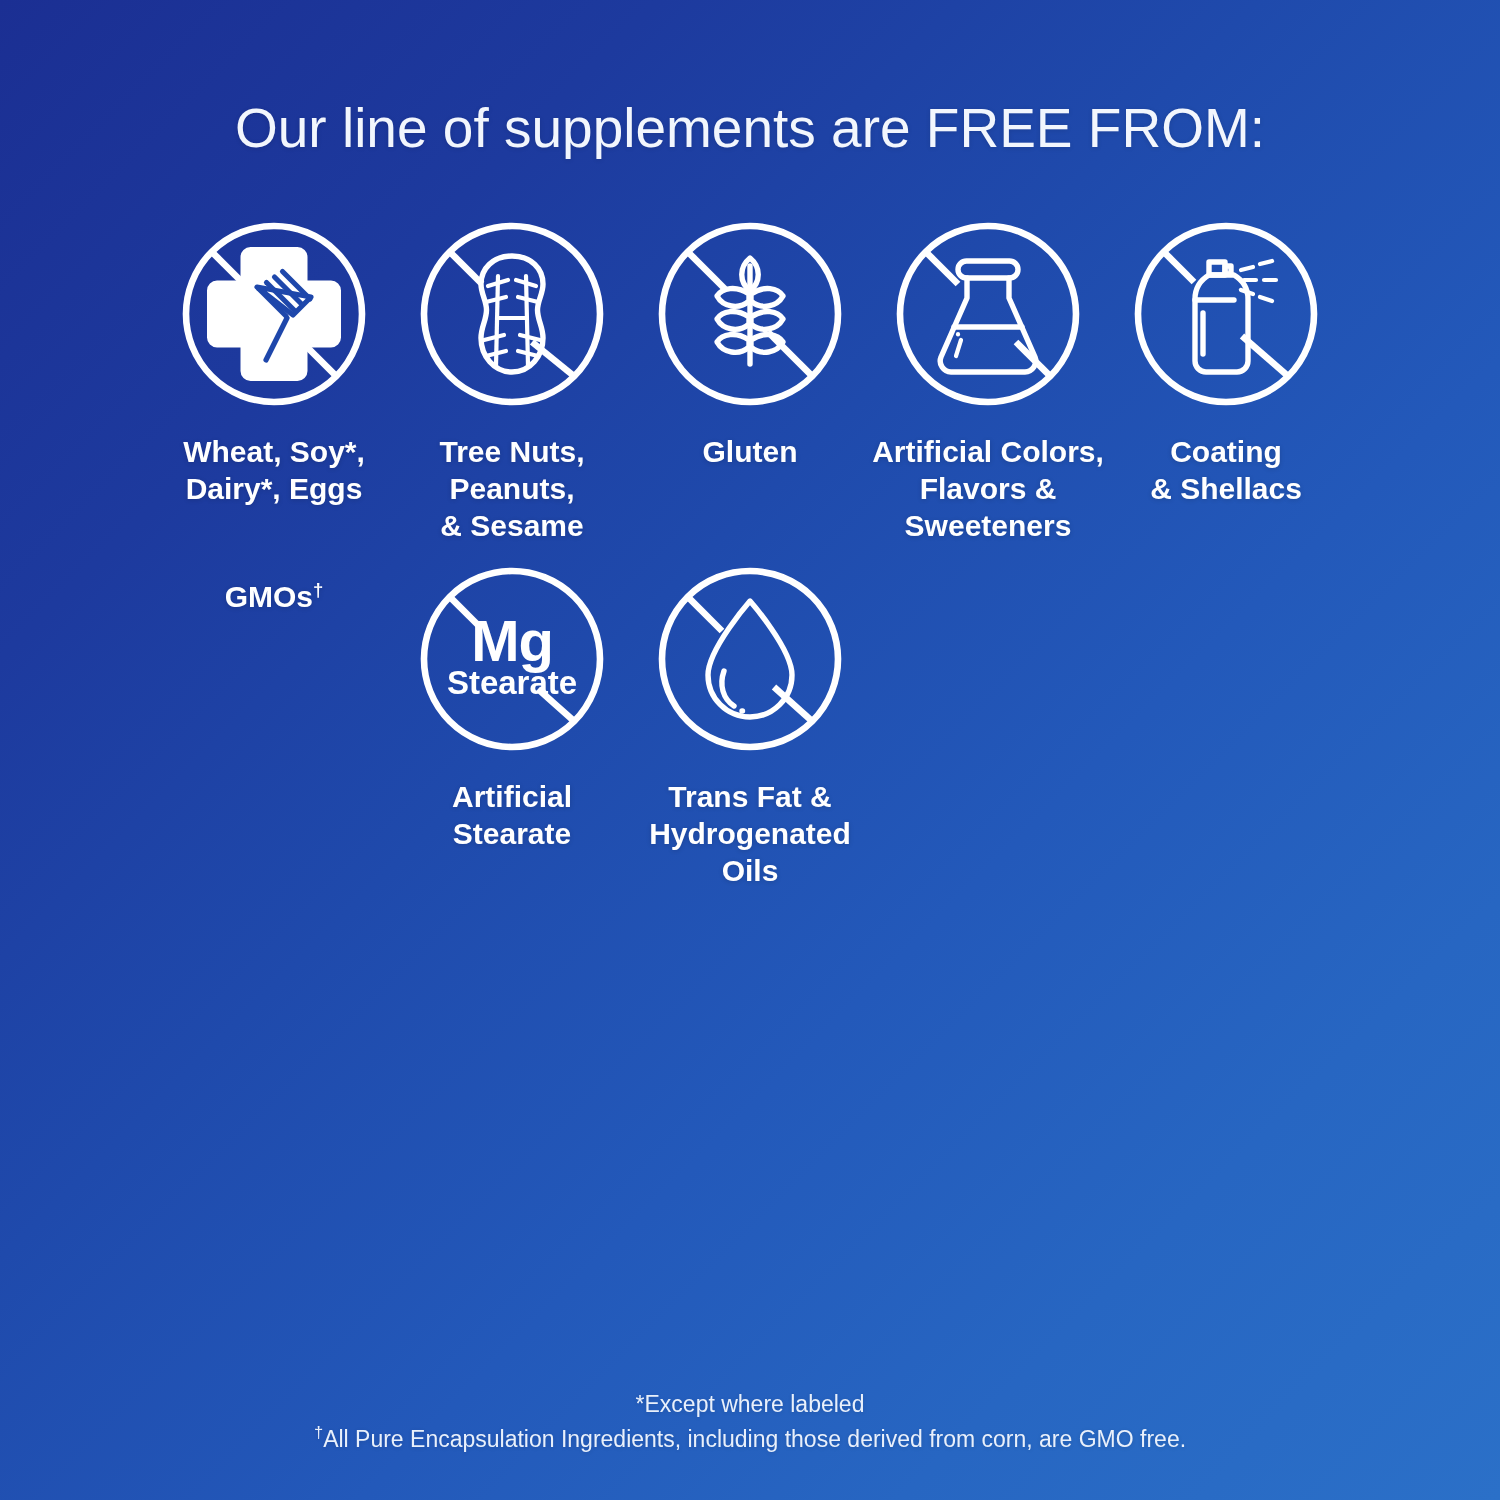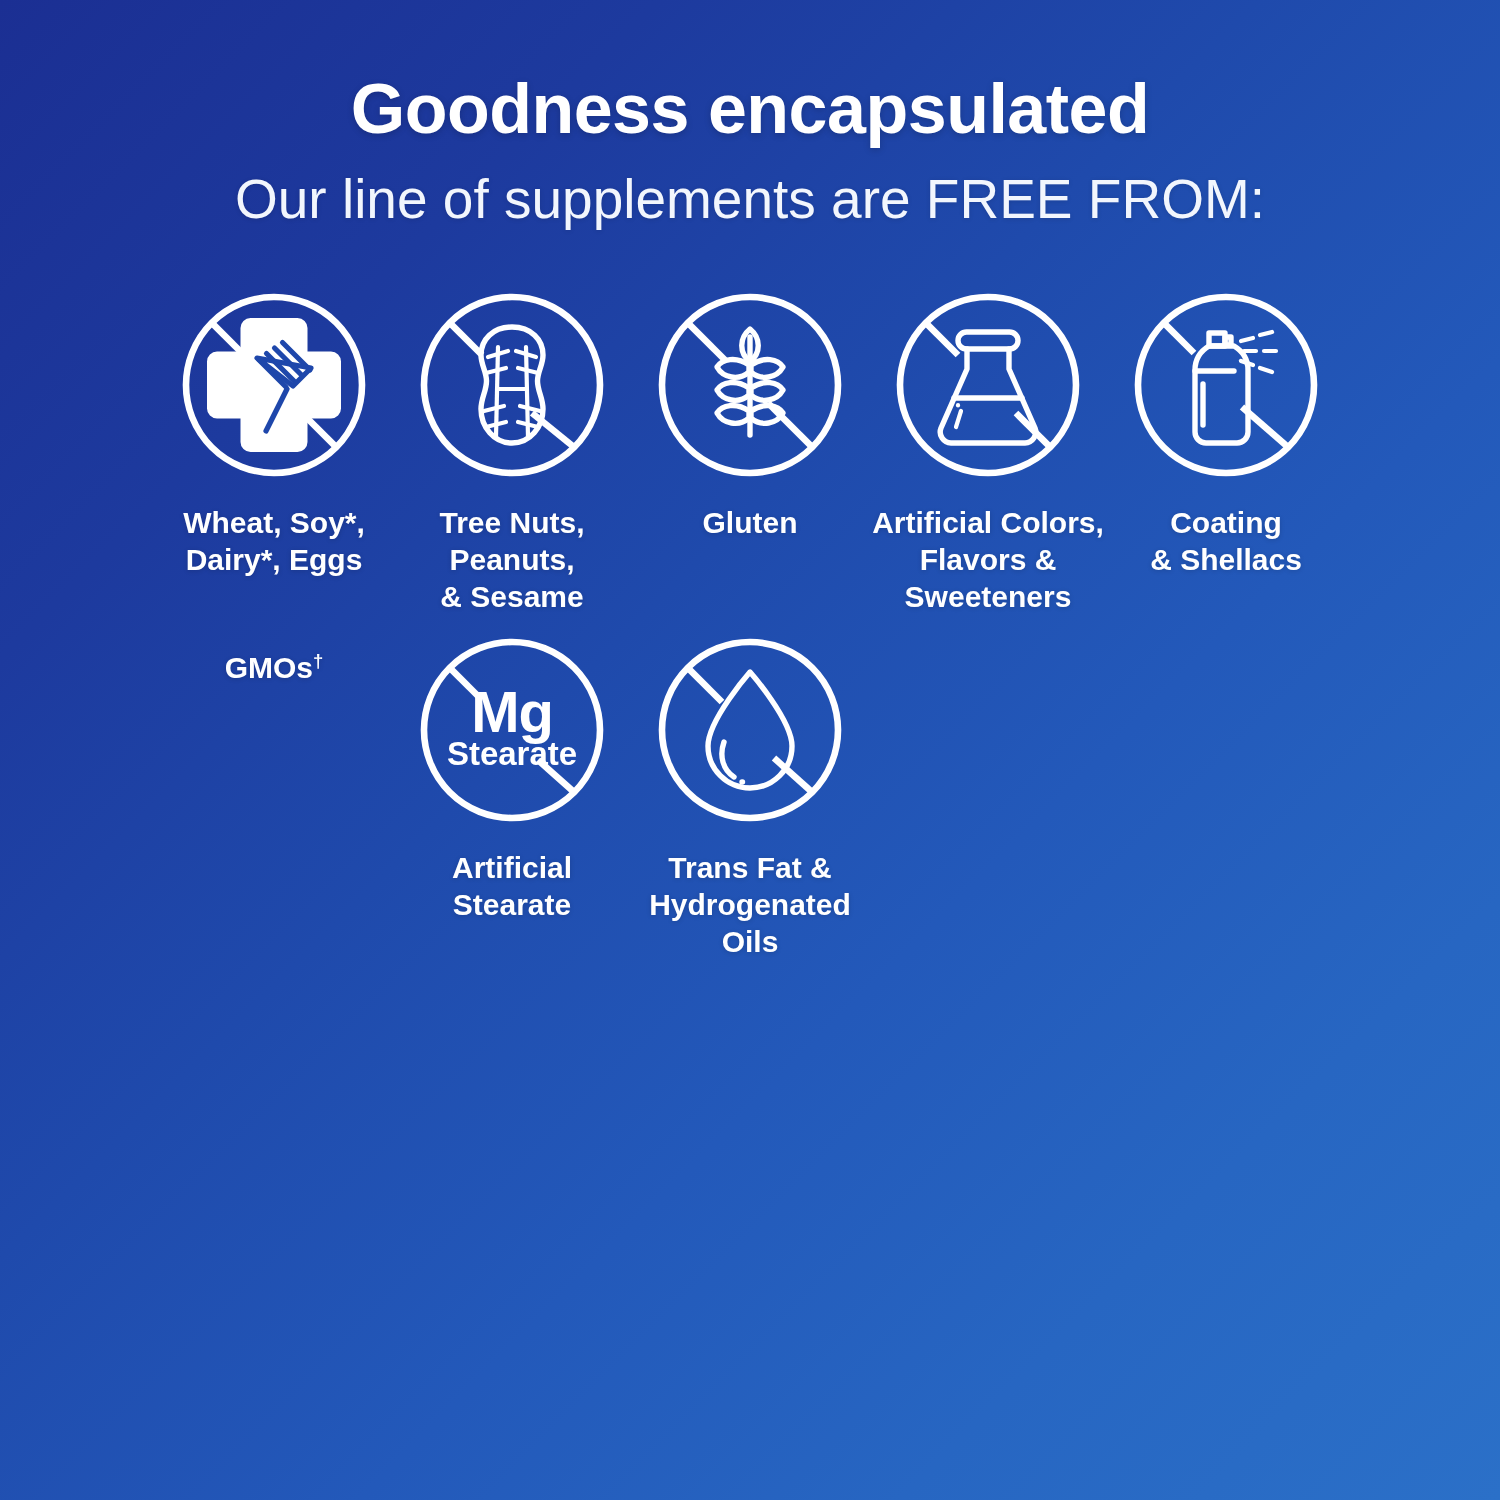--- a/index.html
+++ b/index.html
@@ -160,21 +160,20 @@
     font-weight: 700;
     text-anchor: middle;
   }
 </style>
 </head>
 <body>
 
 <div id="poster">
 
   <div class="header">
-    <h1 class="title">Goodness encapsulated</h1>
     <p class="subtitle">Our line of supplements are FREE FROM:</p>
   </div>
 
   <div class="grid">
 
     <div class="cell">
       <div class="badge">
         <svg viewBox="0 0 200 200" aria-hidden="true">
           <circle class="ring" cx="100" cy="100" r="88"></circle>
           <path class="slash" d="M37.8 37.8 L72 72"></path>
@@ -346,14 +345,18 @@
             <path d="M92 152 L92.5 152"></path>
           </g>
         </svg>
       </div>
       <div class="caption">Trans Fat &amp;
 Hydrogenated Oils</div>
     </div>
 
   </div>
 
+  <div class="footnotes">
+    <p class="footnote">*Except where labeled</p>
+    <p class="footnote"><sup>†</sup><span>All Pure Encapsulation Ingredients, including those derived from corn, are GMO free.</span></p>
+  </div>
 
 </div>
 
 </body></html>

